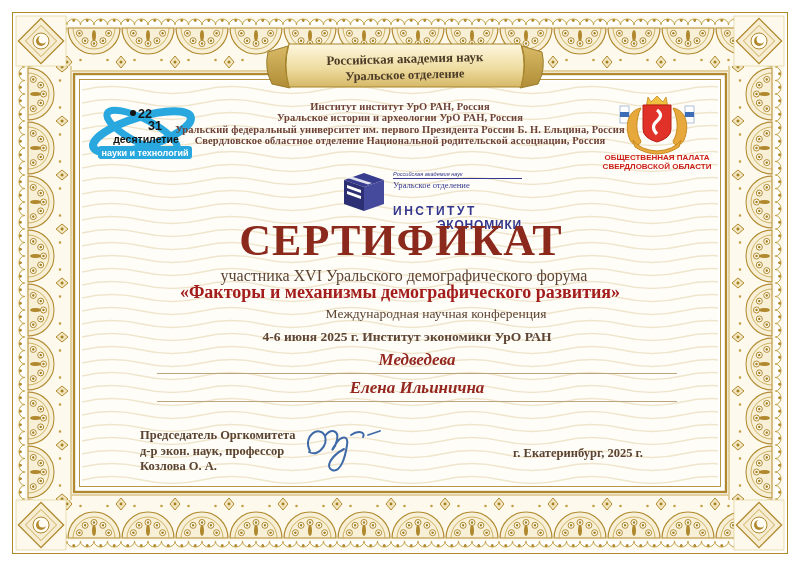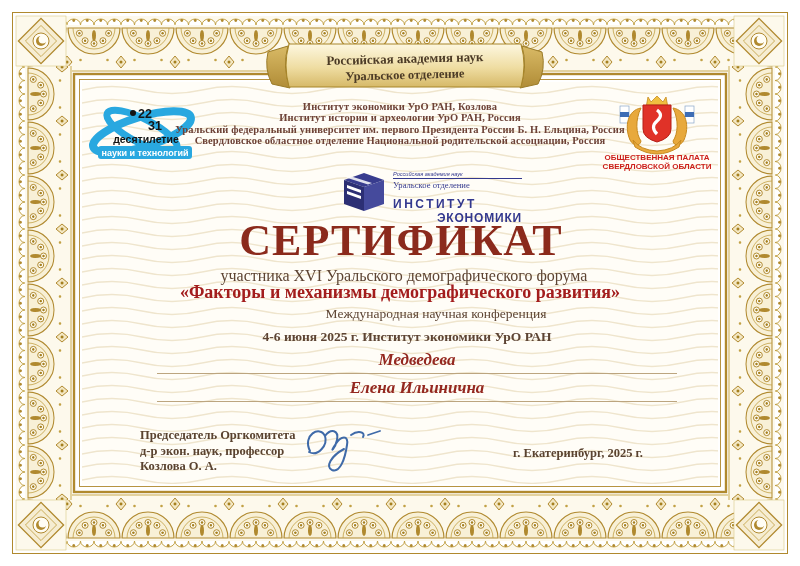--- a/index.html
+++ b/index.html
@@ -31,21 +31,21 @@
   .signatory{left:140px;top:428px;width:230px;
     font-size:12.5px;line-height:15.5px;font-weight:bold;color:#5a4330;}
   .place-date{left:458px;top:446px;width:240px;text-align:center;
     font-size:12.5px;font-weight:bold;color:#5a4330;}
   .decade-logo{left:86px;top:97px;}
   .arms-logo{left:600px;top:90px;}
   .inst-logo{left:342px;top:171px;display:flex;gap:7px;align-items:flex-start;}
   .inst-text{font-family:"Liberation Sans", sans-serif;color:#33388e;}
   .inst-l1{font-size:5.6px;font-style:italic;border-bottom:.5px solid #33388e;padding-bottom:1px;white-space:nowrap;}
   .inst-l2{font-size:8.6px;font-family:"Liberation Serif", serif;margin-top:1px;white-space:nowrap;}
-  .inst-l3{font-size:12px;font-weight:bold;letter-spacing:2.5px;margin-top:7px;white-space:nowrap;}
+  .inst-l3{font-size:12px;font-weight:bold;letter-spacing:2.5px;margin-top:14px;white-space:nowrap;}
   .inst-l4{font-size:12px;font-weight:bold;letter-spacing:.8px;white-space:nowrap;margin-left:44px;}
   .sig-scribble{position:absolute;left:294px;top:419px;z-index:2;}
 </style>
 </head>
 <body>
 
 <div class="certificate">
 
   <svg class="waves" width="636" height="402" viewBox="0 0 636 402" aria-hidden="true">
     <defs>
@@ -149,22 +149,22 @@
     <ellipse cx="56" cy="34" rx="39" ry="12" transform="rotate(27 56 34)" fill="none" stroke="#29a8e0" stroke-width="7"></ellipse>
     <circle cx="47" cy="16" r="3" fill="#141414"></circle>
     <text x="52" y="21" font-family="Liberation Sans, sans-serif" font-weight="bold" font-size="12.5" fill="#141414">22</text>
     <text x="62" y="33" font-family="Liberation Sans, sans-serif" font-weight="bold" font-size="12.5" fill="#141414">31</text>
     <text x="60" y="46" text-anchor="middle" font-family="Liberation Sans, sans-serif" font-weight="bold" font-size="10.5" fill="#141414">десятилетие</text>
     <rect x="12" y="49" width="94" height="13" rx="3" fill="#29a8e0"></rect>
     <text x="59" y="59" text-anchor="middle" font-family="Liberation Sans, sans-serif" font-weight="bold" font-size="9" fill="#ffffff">науки и технологий</text>
   </svg>
 
   <div class="abs organizers layer">
-    <div>Институт экономики УрО РАН, Козлова</div>
-    <div>Институт истории и археологии УрО РАН, Россия</div>
+    <div>Институт институт УрО РАН, Россия</div>
+    <div>Уральское истории и археологии УрО РАН, Россия</div>
     <div>Уральский федеральный университет им. первого Президента России Б. Н. Ельцина, Россия</div>
     <div>Свердловское областное отделение Национальной родительской ассоциации, Россия</div>
   </div>
 
   <svg class="abs arms-logo layer" width="114" height="82" viewBox="0 0 114 82">
 
     <g>
       <rect x="20" y="16" width="9" height="17" fill="#ffffff" stroke="#8aa6c8" stroke-width="0.7"></rect>
       <rect x="20" y="22" width="9" height="5" fill="#3d6db5"></rect>
       <rect x="85" y="16" width="9" height="17" fill="#ffffff" stroke="#8aa6c8" stroke-width="0.7"></rect>

